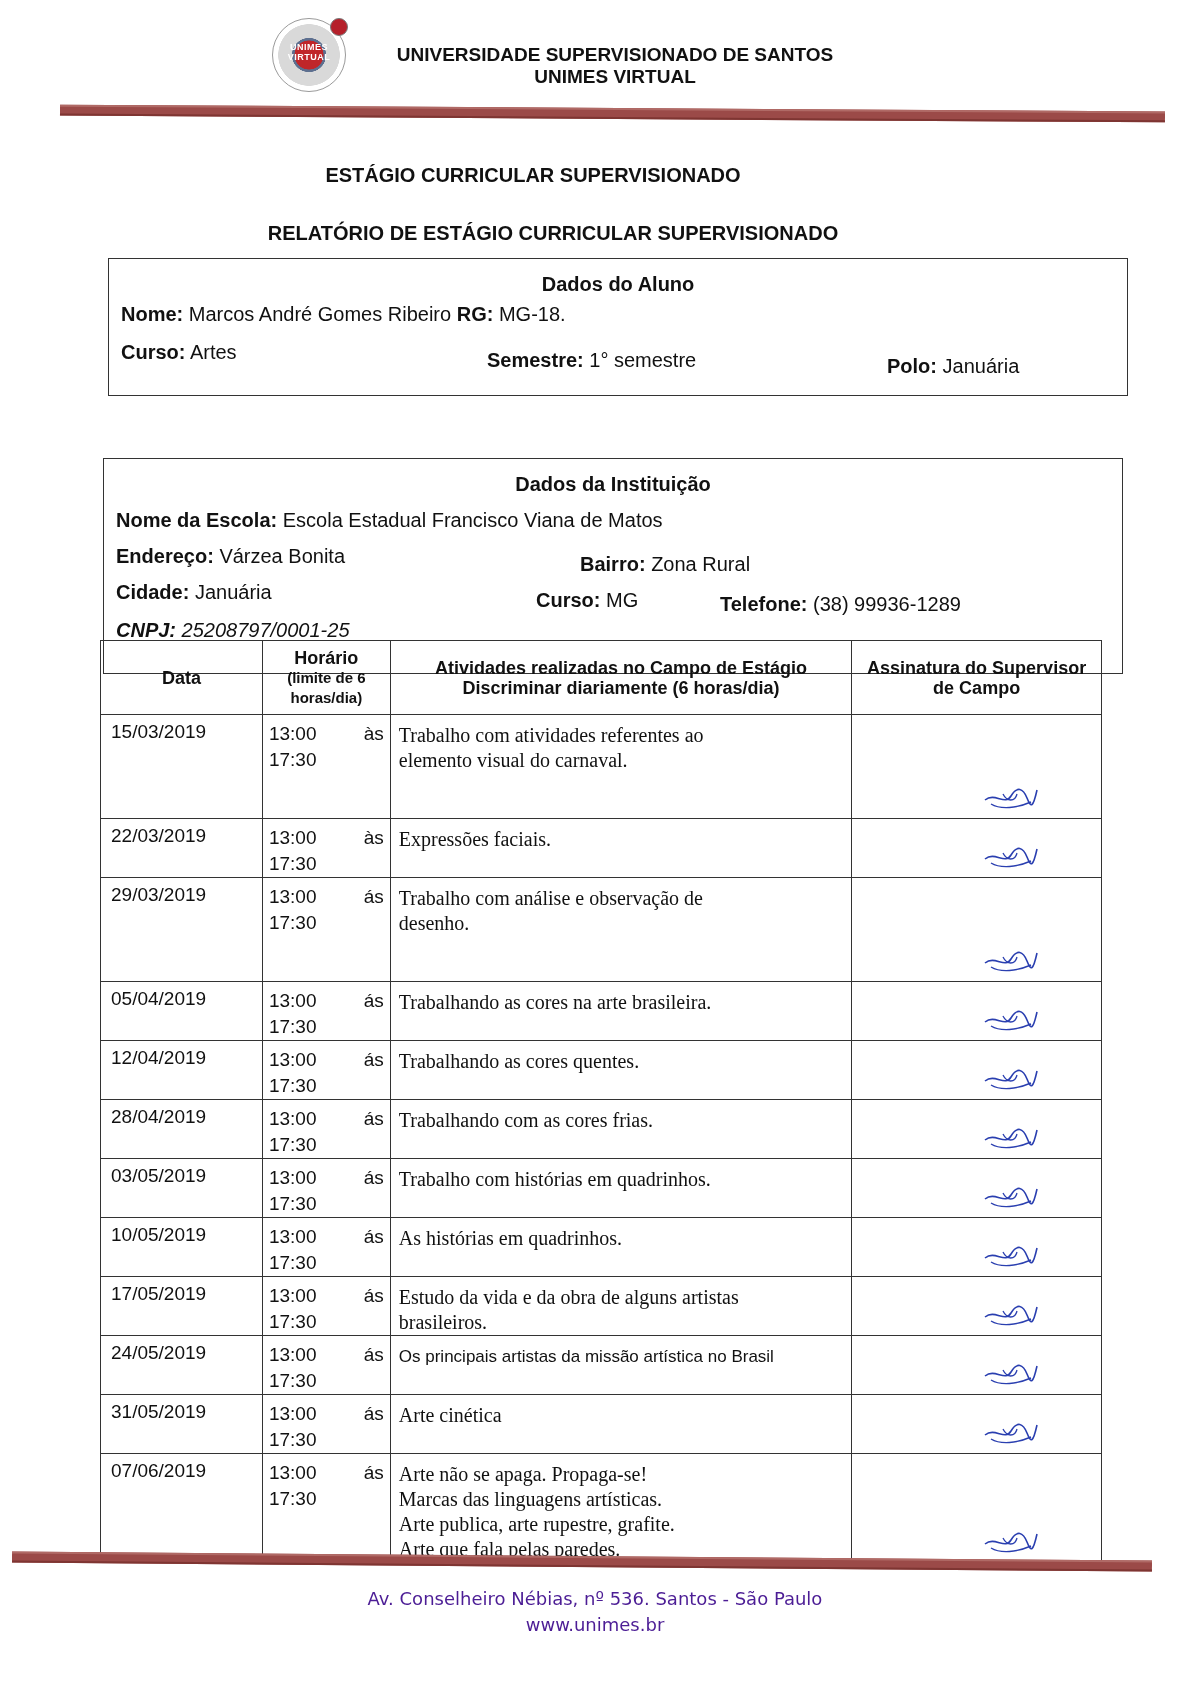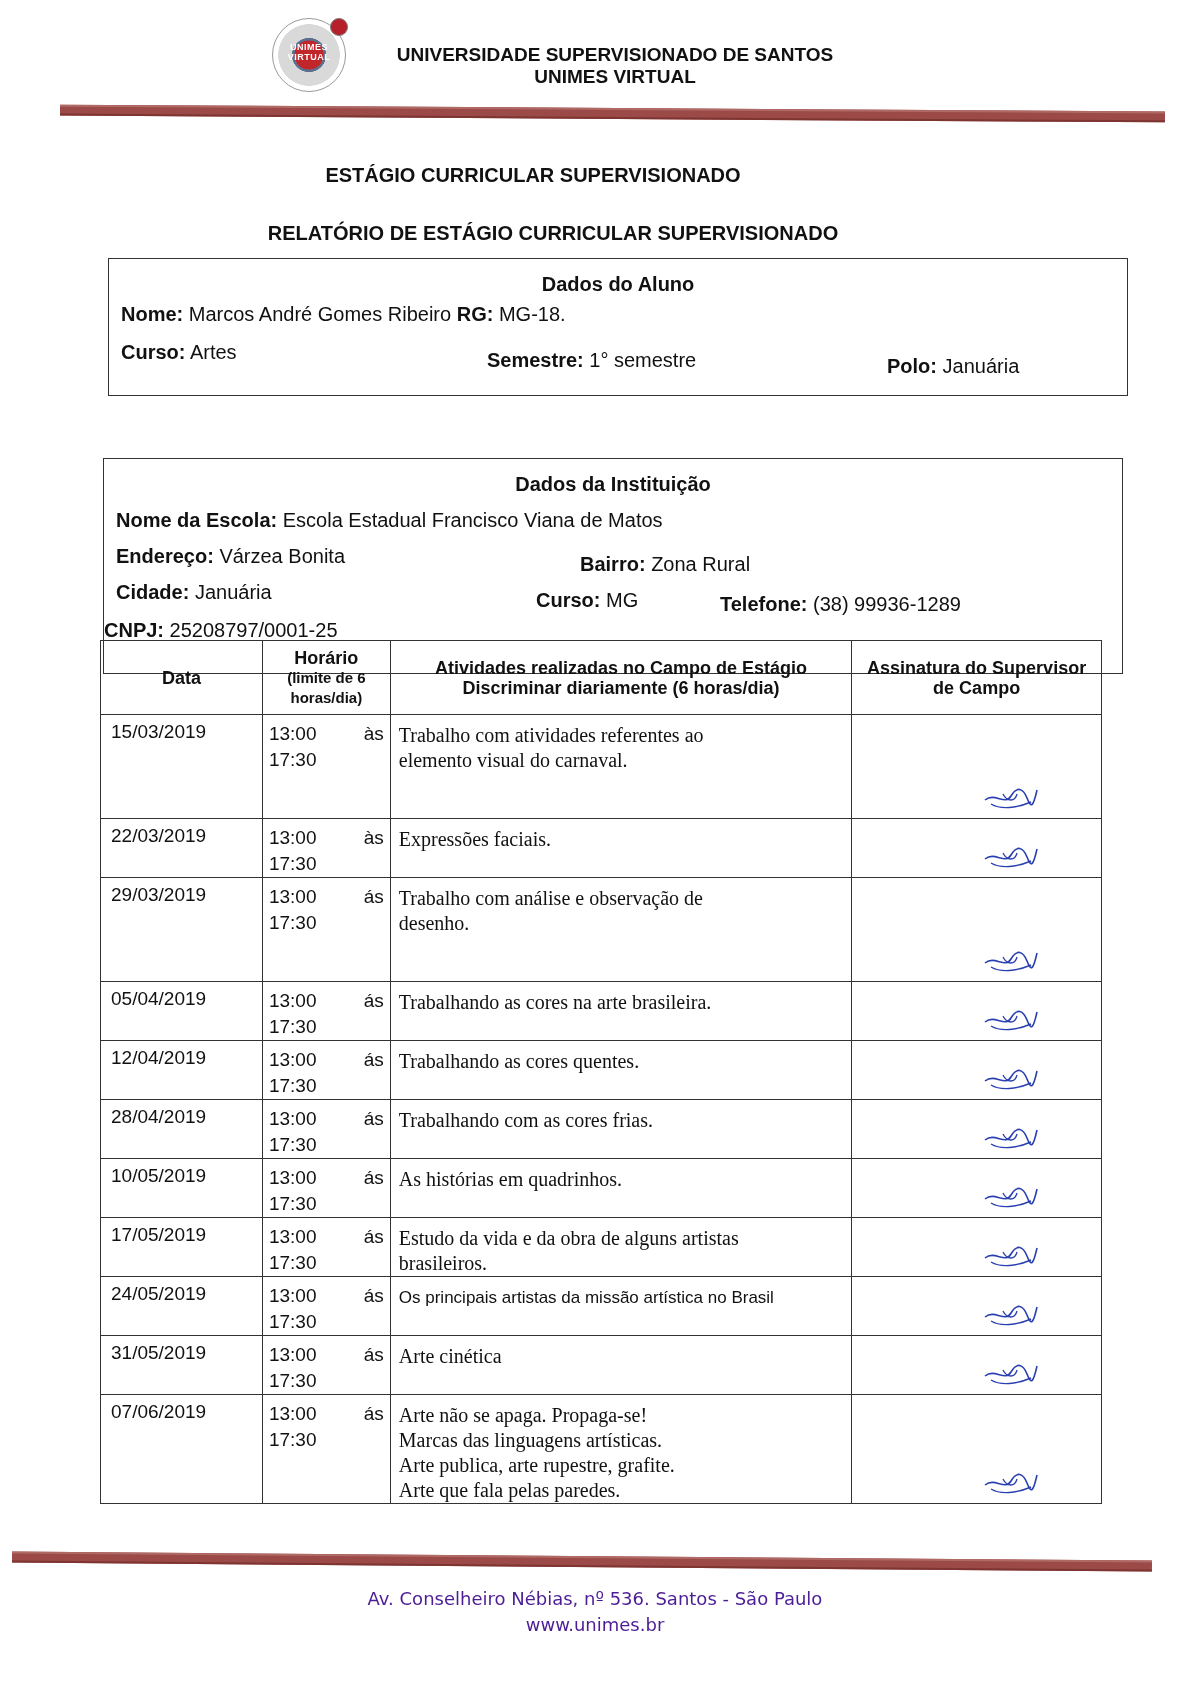--- a/index.html
+++ b/index.html
@@ -72,21 +72,21 @@
   </div>
   <div class="f" style="left:12px; top:122px;">
     <b>Cidade:</b> <span>Januária</span>
   </div>
   <div class="f" style="left:432px; top:130px;">
     <b>Curso:</b> <span>MG</span>
   </div>
   <div class="f" style="left:616px; top:134px;">
     <b>Telefone:</b> <span>(38) 99936-1289</span>
   </div>
-  <div class="f" style="left:0; top:160px;">
+  <div class="f" style="left:12px; top:160px;font-style:italic;">
     <b>CNPJ:</b> <span>25208797/0001-25</span>
   </div>
 </div>
 
 <table class="log">
   <colgroup>
     <col style="width:162px">
       <col style="width:128px">
       <col style="width:462px">
       <col style="width:250px">
@@ -226,20 +226,40 @@
         </td>
         <td class="sig">
           <svg class="sigmark" viewBox="0 0 60 28">
             <path d="M4 16 C14 8, 24 22, 30 12 S42 4, 46 14 S52 24, 56 6" fill="none" stroke="#2a3fb0" stroke-width="1.6"></path>
             <path d="M10 20 C20 26, 36 24, 50 18" fill="none" stroke="#2a3fb0" stroke-width="1.4"></path>
             <path d="M22 10 C26 18, 34 18, 36 10" fill="none" stroke="#2a3fb0" stroke-width="1.3"></path>
           </svg>
         </td>
       </tr>
       <tr style="height: 50px;">
+        <td class="date">03/05/2019</td>
+        <td class="hora">
+          <div class="row1">
+            <span>13:00</span>
+            <span>ás</span>
+          </div>
+          <div>17:30</div>
+        </td>
+        <td class="act">
+          <div>Trabalho com histórias em quadrinhos.</div>
+        </td>
+        <td class="sig">
+          <svg class="sigmark" viewBox="0 0 60 28">
+            <path d="M4 16 C14 8, 24 22, 30 12 S42 4, 46 14 S52 24, 56 6" fill="none" stroke="#2a3fb0" stroke-width="1.6"></path>
+            <path d="M10 20 C20 26, 36 24, 50 18" fill="none" stroke="#2a3fb0" stroke-width="1.4"></path>
+            <path d="M22 10 C26 18, 34 18, 36 10" fill="none" stroke="#2a3fb0" stroke-width="1.3"></path>
+          </svg>
+        </td>
+      </tr>
+      <tr style="height: 50px;">
         <td class="date">10/05/2019</td>
         <td class="hora">
           <div class="row1">
             <span>13:00</span>
             <span>ás</span>
           </div>
           <div>17:30</div>
         </td>
         <td class="act">
           <div>As histórias em quadrinhos.</div>

